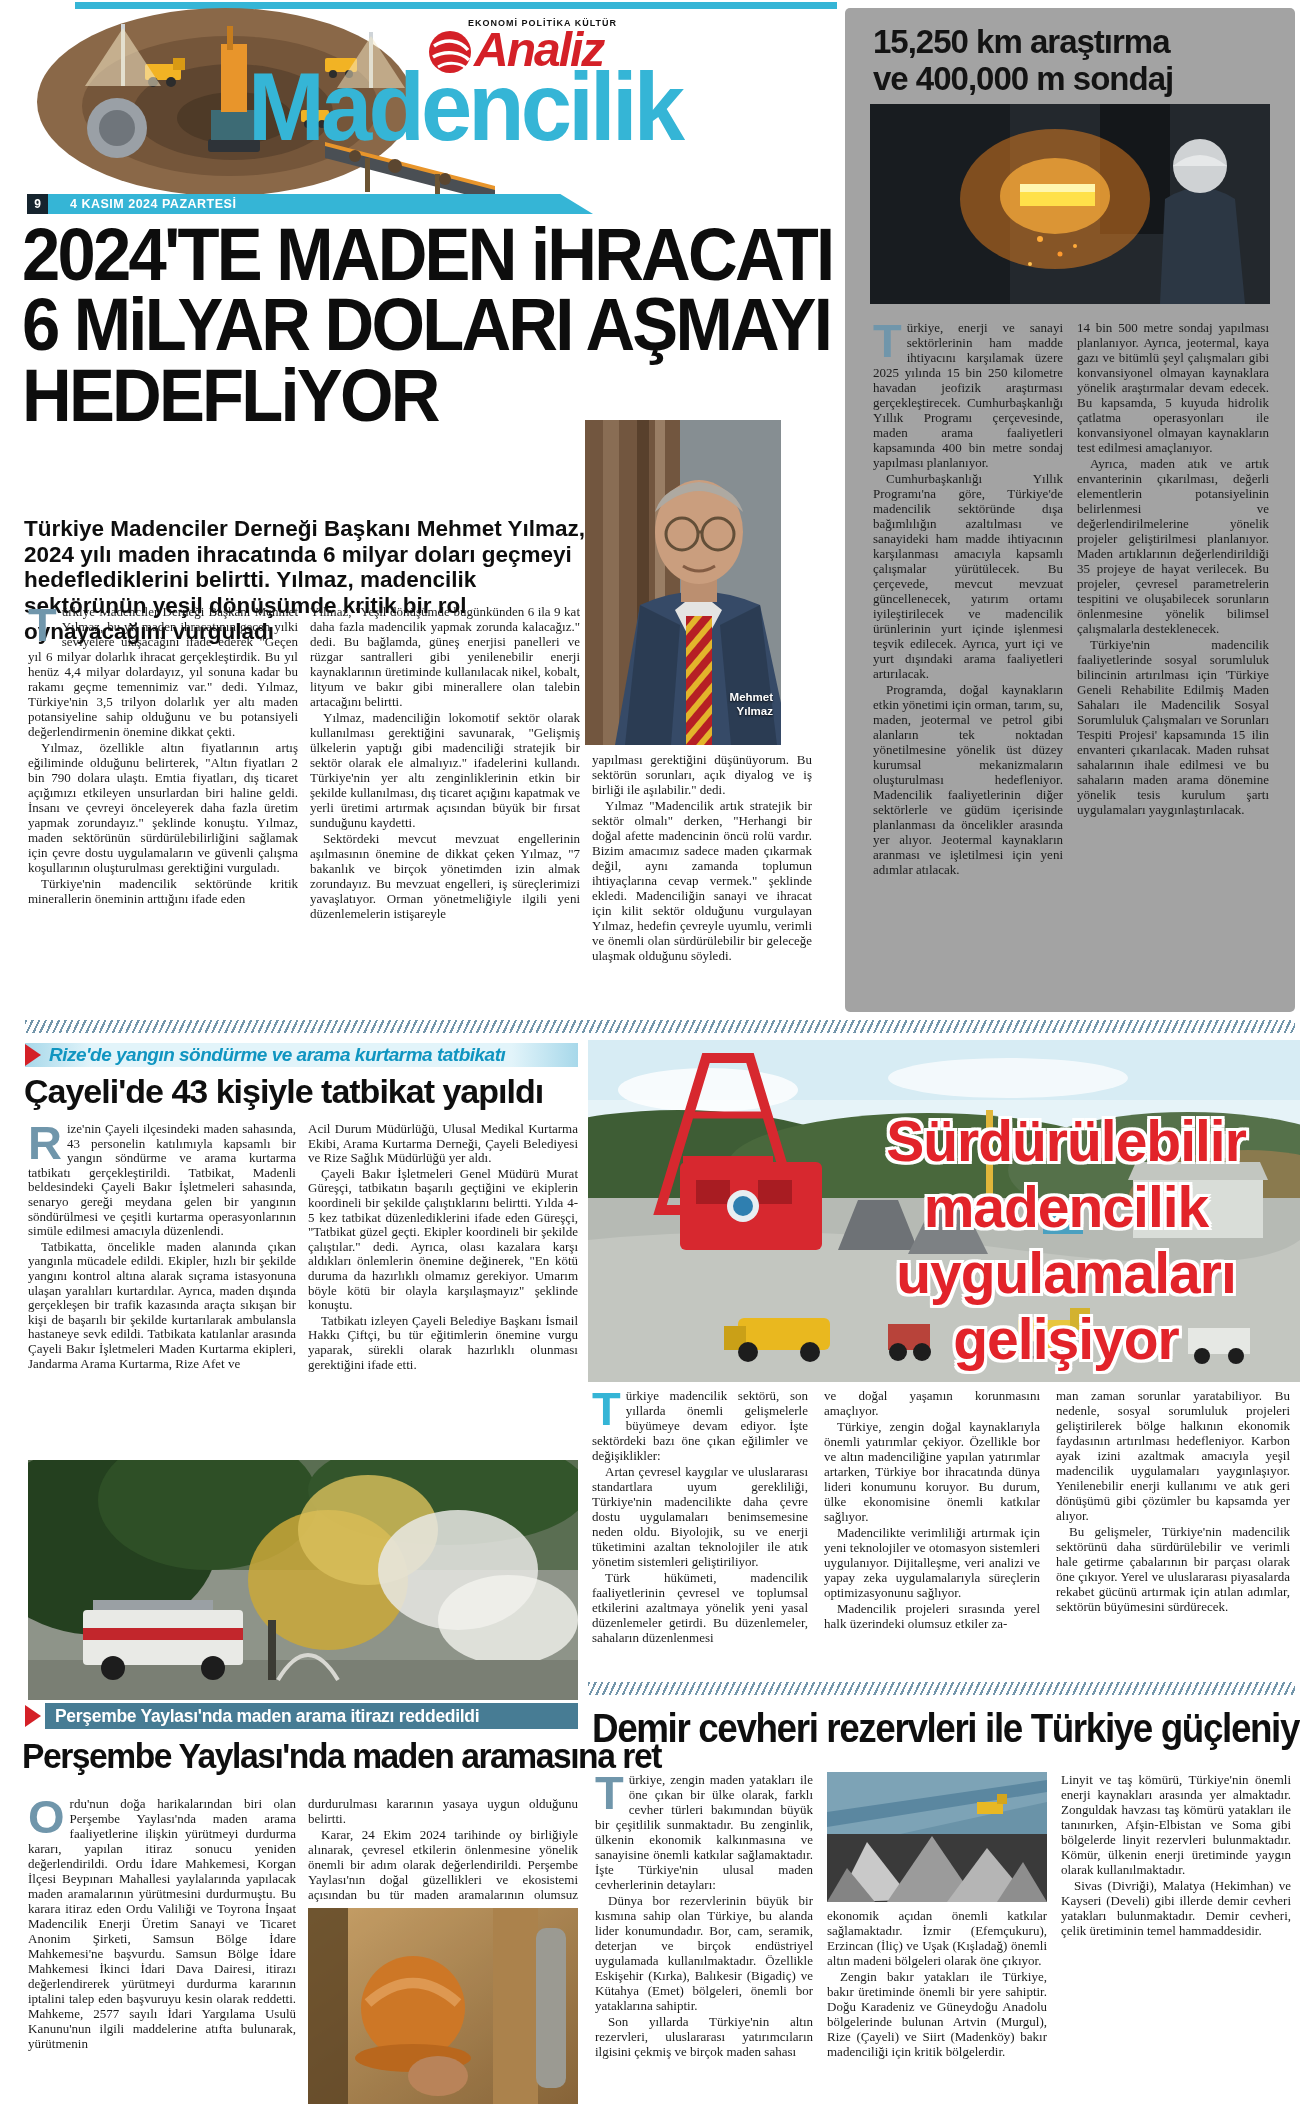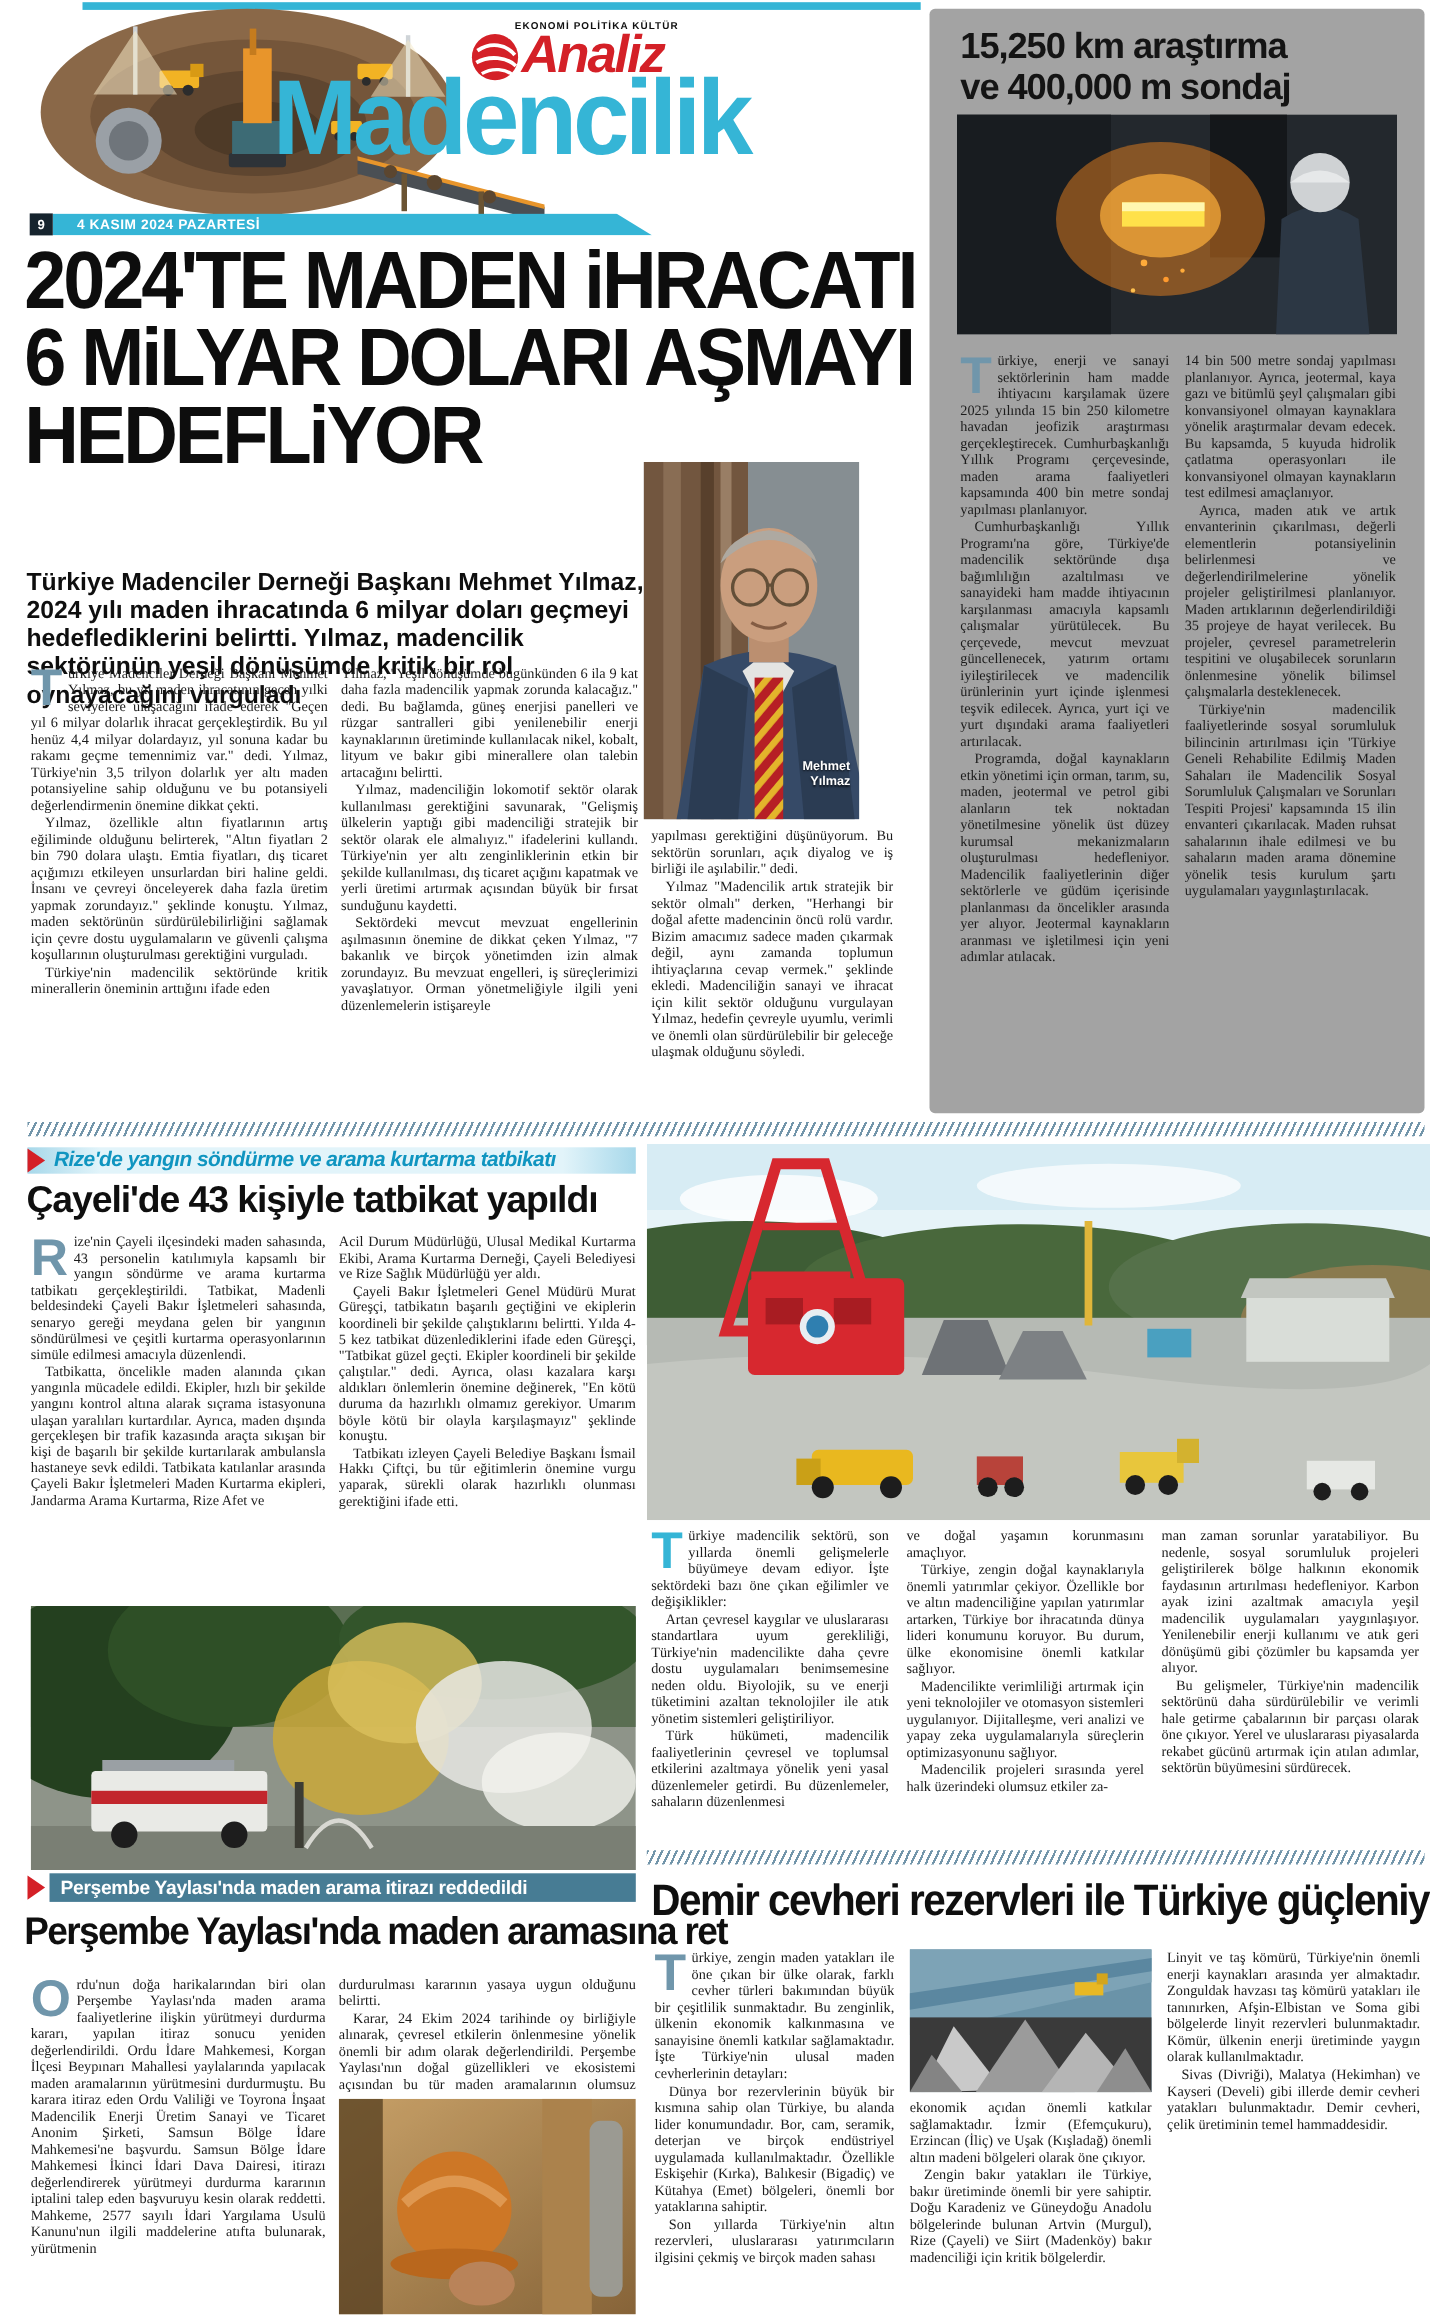--- a/index.html
+++ b/index.html
@@ -298,20 +298,24 @@
         <circle cx="310" cy="312" r="9" fill="#1d1d1d"></circle>
         <circle cx="334" cy="312" r="9" fill="#1d1d1d"></circle>
       <rect x="430" y="280" width="58" height="28" fill="#e8c63c"></rect>
         <rect x="482" y="268" width="20" height="22" fill="#d3b22f"></rect>
       <circle cx="444" cy="310" r="9" fill="#1d1d1d"></circle>
         <circle cx="474" cy="310" r="9" fill="#1d1d1d"></circle>
       <rect x="600" y="288" width="62" height="26" fill="#e6e8e4"></rect>
         <circle cx="614" cy="316" r="8" fill="#1d1d1d"></circle>
         <circle cx="648" cy="316" r="8" fill="#1d1d1d"></circle>
     </svg>
+    <div id="feature-overlay" style="white-space:pre-line;">Sürdürülebilir
+madencilik
+uygulamaları
+gelişiyor</div>
   </div>
 
   <div class="abs serifcol dropcap dropcap-cyan" id="mid-col1">
       <p>Türkiye madencilik sektörü, son yıllarda önemli gelişmelerle büyümeye devam ediyor. İşte sektördeki bazı öne çıkan eğilimler ve değişiklikler:</p>
       <p>Artan çevresel kaygılar ve uluslararası standartlara uyum gerekliliği, Türkiye'nin madencilikte daha çevre dostu uygulamaları benimsemesine neden oldu. Biyolojik, su ve enerji tüketimini azaltan teknolojiler ile atık yönetim sistemleri geliştiriliyor.</p>
       <p>Türk hükümeti, madencilik faaliyetlerinin çevresel ve toplumsal etkilerini azaltmaya yönelik yeni yasal düzenlemeler getirdi. Bu düzenlemeler, sahaların düzenlenmesi</p>
     </div>
   <div class="abs serifcol" id="mid-col2">
       <p>ve doğal yaşamın korunmasını amaçlıyor.</p>
       <p>Türkiye, zengin doğal kaynaklarıyla önemli yatırımlar çekiyor. Özellikle bor ve altın madenciliğine yapılan yatırımlar artarken, Türkiye bor ihracatında dünya lideri konumunu koruyor. Bu durum, ülke ekonomisine önemli katkılar sağlıyor.</p>

